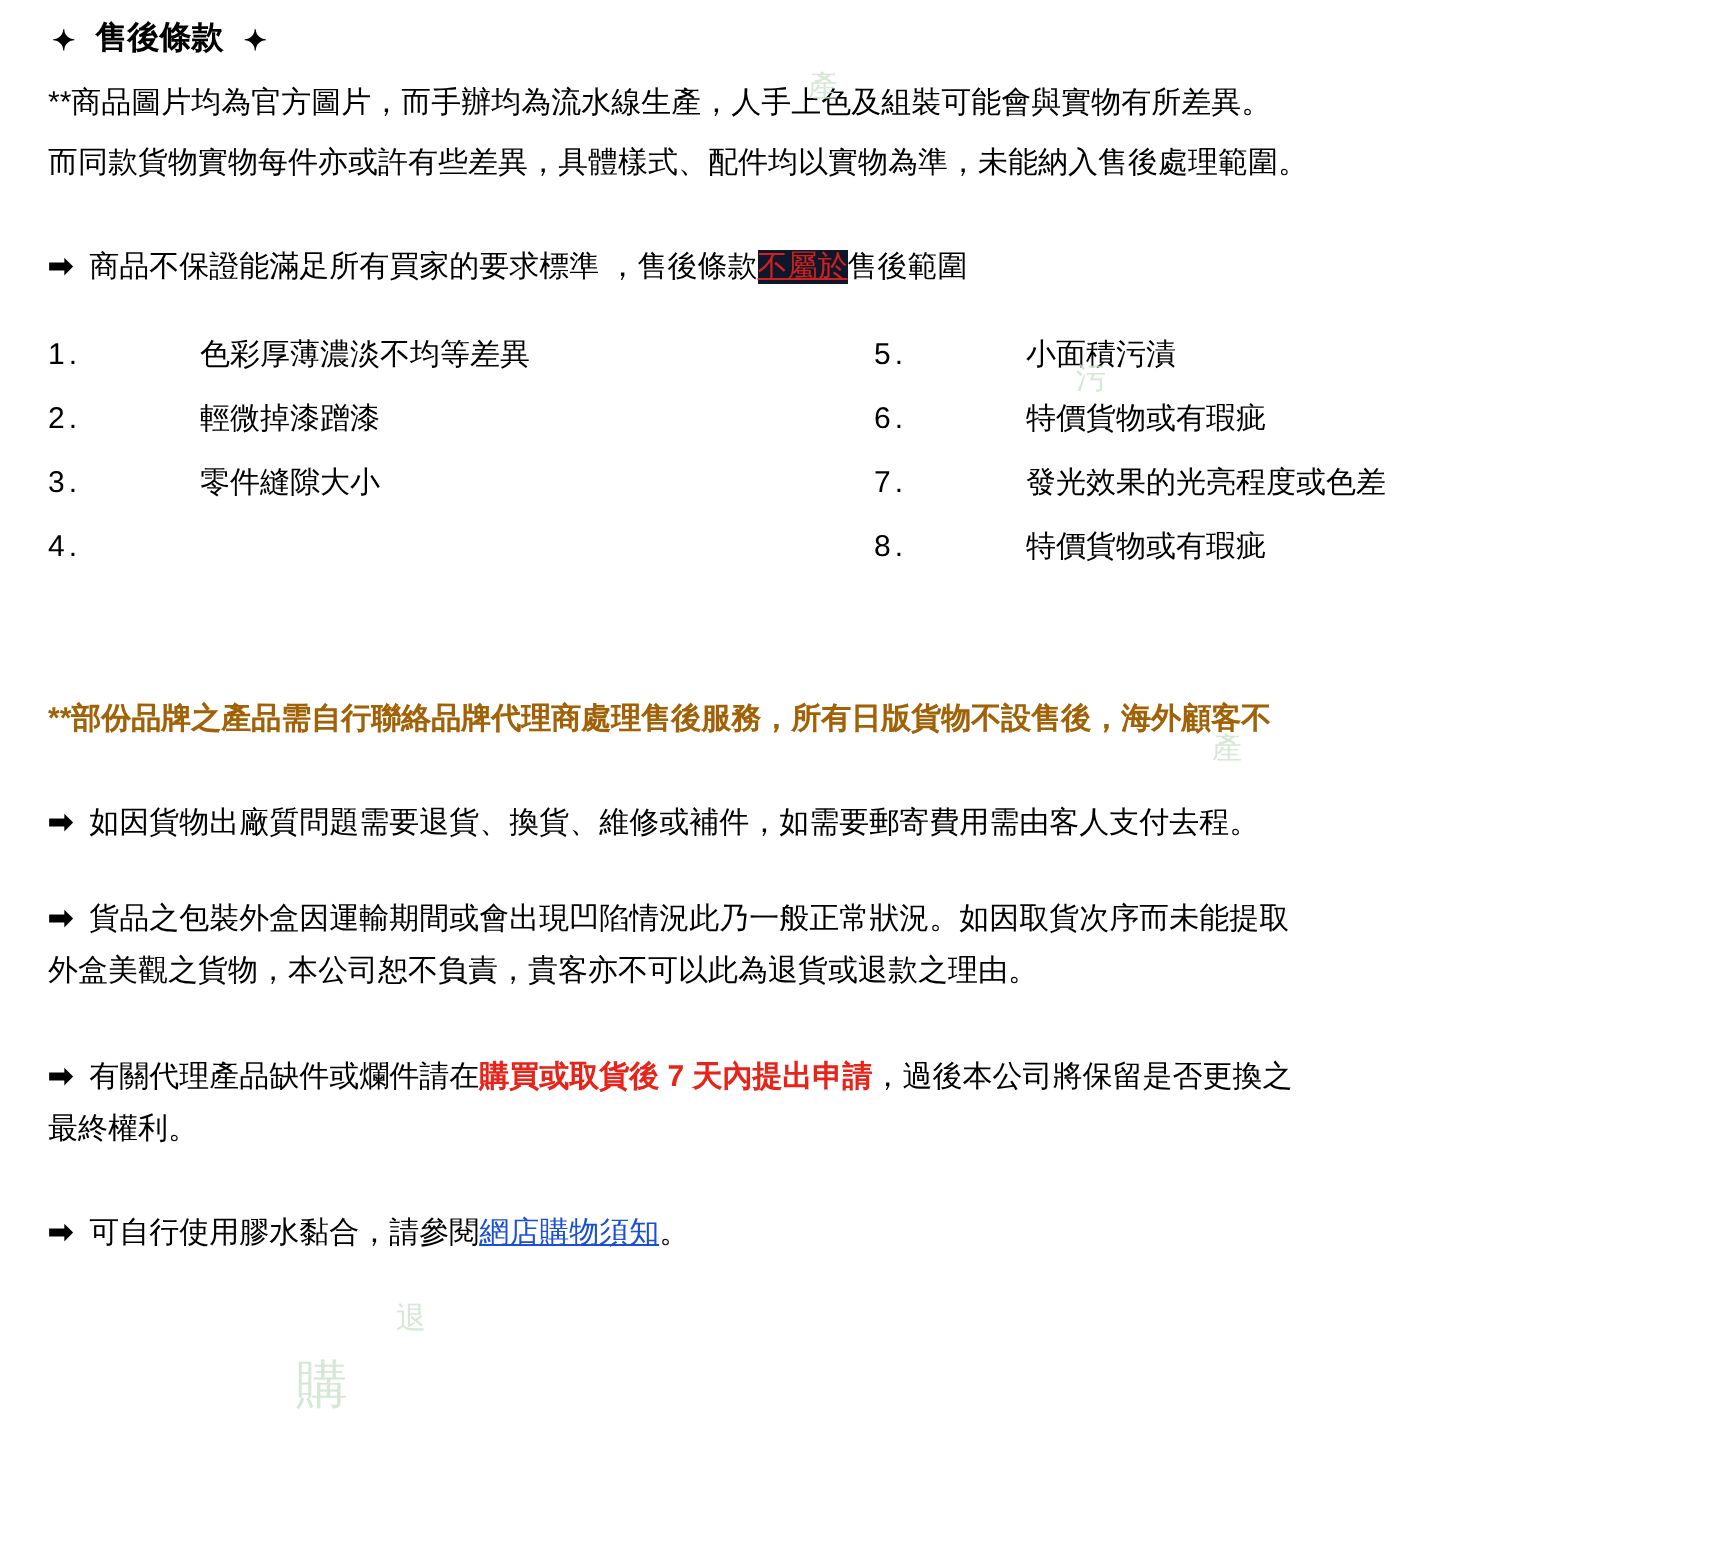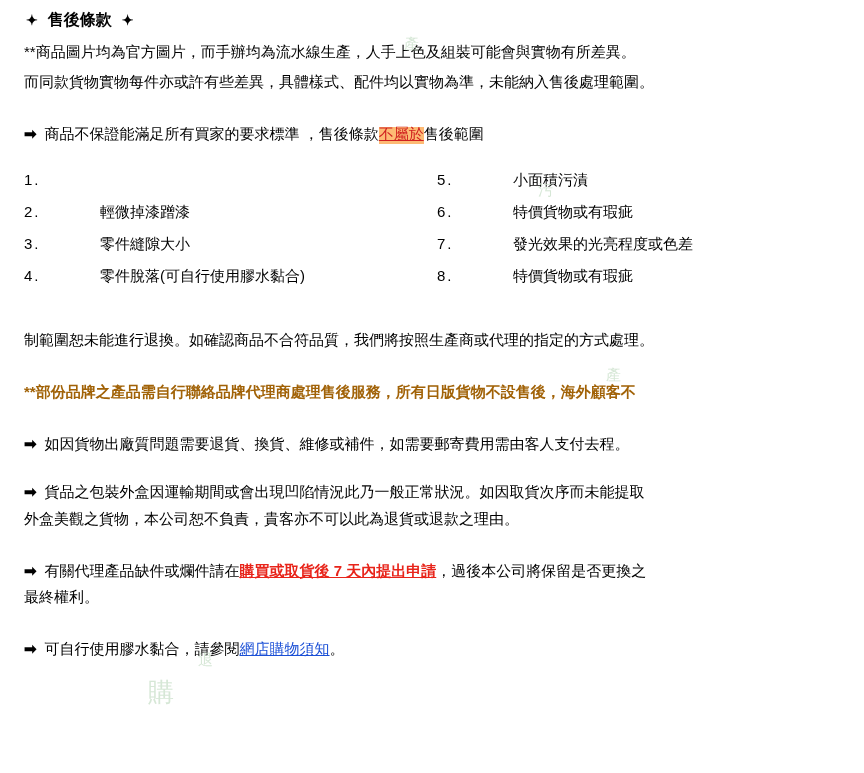--- a/index.html
+++ b/index.html
@@ -54,27 +54,26 @@
   }
   .arrow {
     font-weight: bold;
     font-size: 15px;
     line-height: 1.75;
     flex: 0 0 auto;
   }
   .arrow-body { flex: 1 1 auto; }
 
   .hl-yellow {
-    background: #fdba74;
+    background: #0f172a;
     color: #d02020;
     text-decoration: underline;
-    font-family: Liberation Mono, monospace;
   }
   .red-bold { color: #a16207; font-weight: bold; }
-  .red-underline { color: #e8241a; text-decoration: underline; font-weight: bold; }
+  .red-underline { color: #e8241a; font-weight: bold; }
   .link {
     color: #1a4fd6;
     text-decoration: underline;
   }
 
   .list-wrap {
     display: flex;
     gap: 0px;
     margin-top: 14px;
   }
@@ -132,32 +131,32 @@
     <span class="arrow">➡</span>
     <span class="arrow-body">
       <span>商品不保證能滿足所有買家的要求標準 ，售後條款</span><span class="hl-yellow">不屬於</span><span>售後範圍</span>
     </span>
   </div>
 
   <div class="list-wrap">
     <div class="list-col">
       <div class="list-item">
         <span class="num">1.</span>
+        <span class="li-text">色彩厚薄濃淡不均等差異</span>
       </div>
       <div class="list-item">
         <span class="num">2.</span>
         <span class="li-text">輕微掉漆蹭漆</span>
       </div>
       <div class="list-item">
         <span class="num">3.</span>
         <span class="li-text">零件縫隙大小</span>
       </div>
       <div class="list-item">
         <span class="num">4.</span>
-        <span class="li-text">零件脫落(可自行使用膠水黏合)</span>
       </div>
     </div>
     <div class="list-col">
       <div class="list-item">
         <span class="num">5.</span>
         <span class="li-text">小面積污漬</span>
       </div>
       <div class="list-item">
         <span class="num">6.</span>
         <span class="li-text">特價貨物或有瑕疵</span>
@@ -168,21 +167,20 @@
       </div>
       <div class="list-item">
         <span class="num">8.</span>
         <span class="li-text">特價貨物或有瑕疵</span>
       </div>
     </div>
   </div>
 
   <div class="block-gap-lg"></div>
 
-  <p class="para">制範圍恕未能進行退換。如確認商品不合符品質，我們將按照生產商或代理的指定的方式處理。</p>
 
   <div class="block-gap-md"></div>
 
   <p class="para red-bold">**部份品牌之產品需自行聯絡品牌代理商處理售後服務，所有日版貨物不設售後，海外顧客不</p>
 
   <div class="block-gap-md"></div>
 
   <div class="arrow-line">
     <span class="arrow">➡</span>
     <span class="arrow-body">如因貨物出廠質問題需要退貨、換貨、維修或補件，如需要郵寄費用需由客人支付去程。</span>

